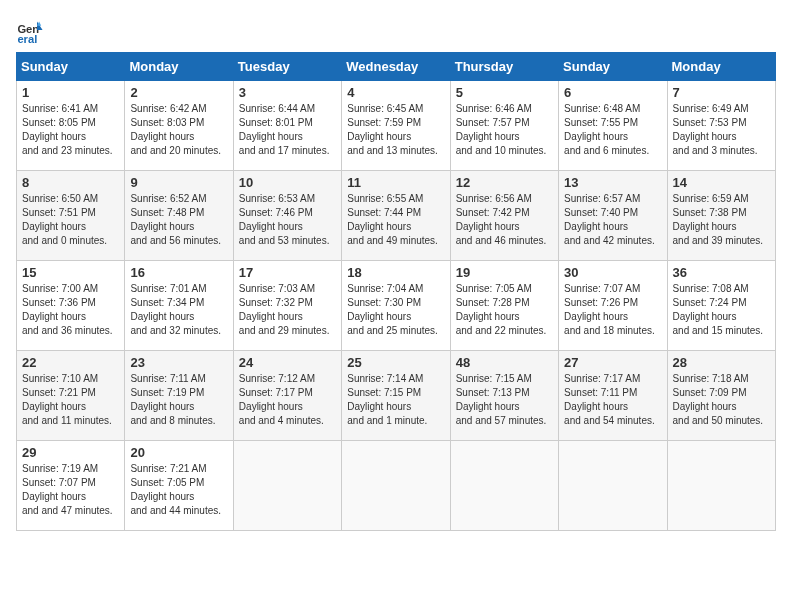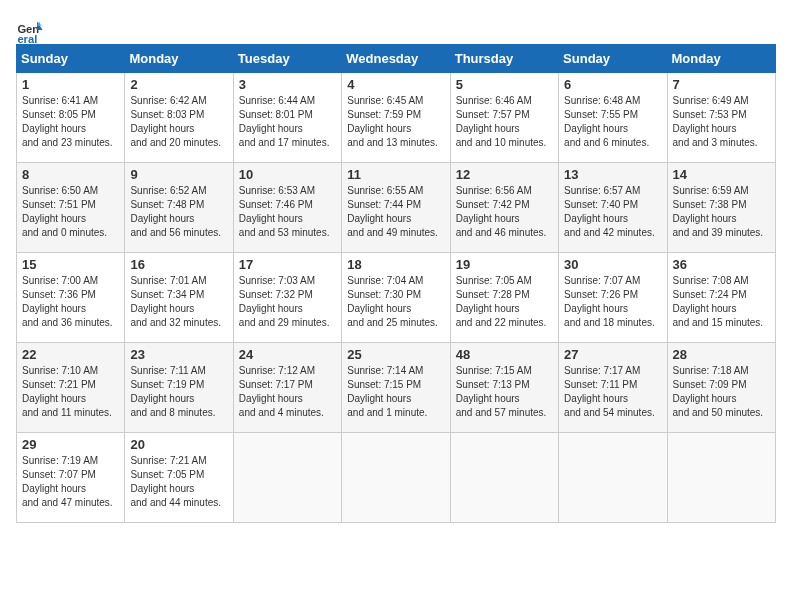--- a/index.html
+++ b/index.html
@@ -7,20 +7,21 @@
       font-family: Arial, sans-serif;
       background: #fff;
       width: 792px;
       min-height: 612px;
       padding: 16px;
     }
     .header {
       display: flex;
       justify-content: space-between;
       align-items: flex-start;
+      margin-bottom: 8px;
       text-decoration: underline;
     }
     .logo {
       display: flex;
       align-items: center;
       gap: 4px;
     }
     .logo-icon {
       width: 28px;
       height: 28px;

